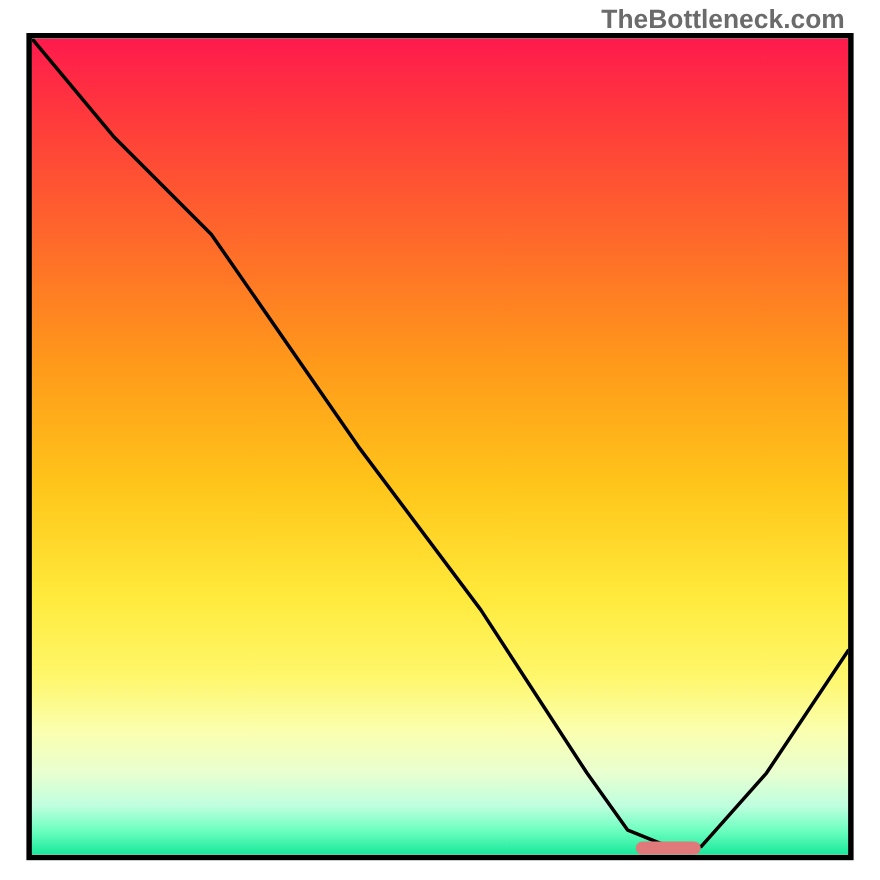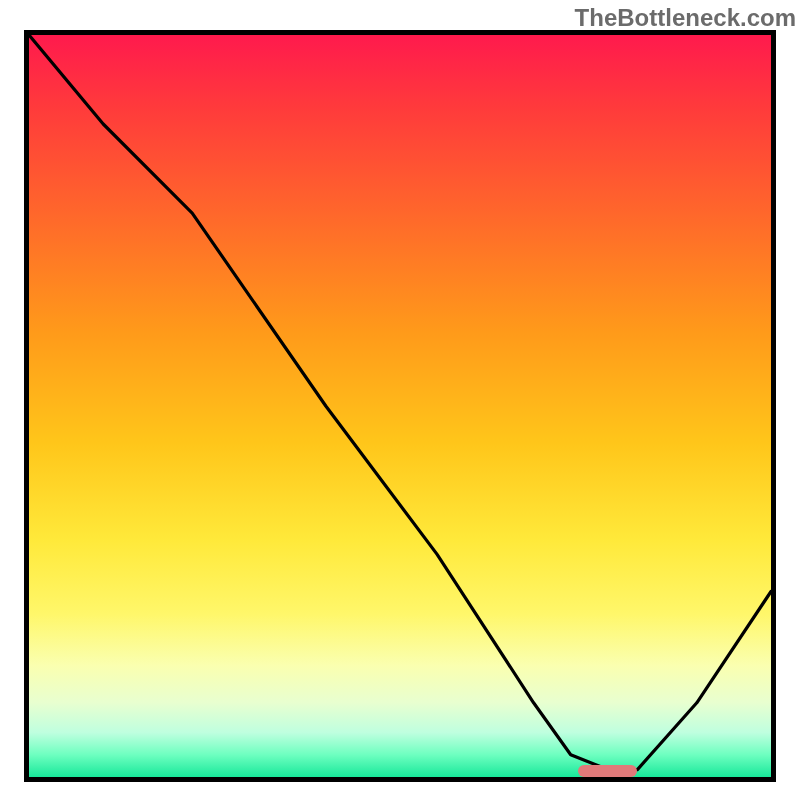--- a/index.html
+++ b/index.html
@@ -1,21 +1,21 @@
 <!DOCTYPE html>
 <html><head>
 <meta charset="utf-8">
 <style>
   * { margin: 0; padding: 0; box-sizing: border-box; }
   html, body { width: 800px; height: 800px; background: #ffffff; }
   .container { position: relative; width: 800px; height: 800px; }
   .watermark {
     position: absolute;
     top: 4px;
-    right: 4px;
+    right: 32px;
     font-family: Arial, sans-serif;
     font-size: 24px;
     font-weight: bold;
     color: #6b6b6b;
     z-index: 10;
   }
   .plot-frame {
     position: absolute;
     left: 24px;
     top: 30px;

